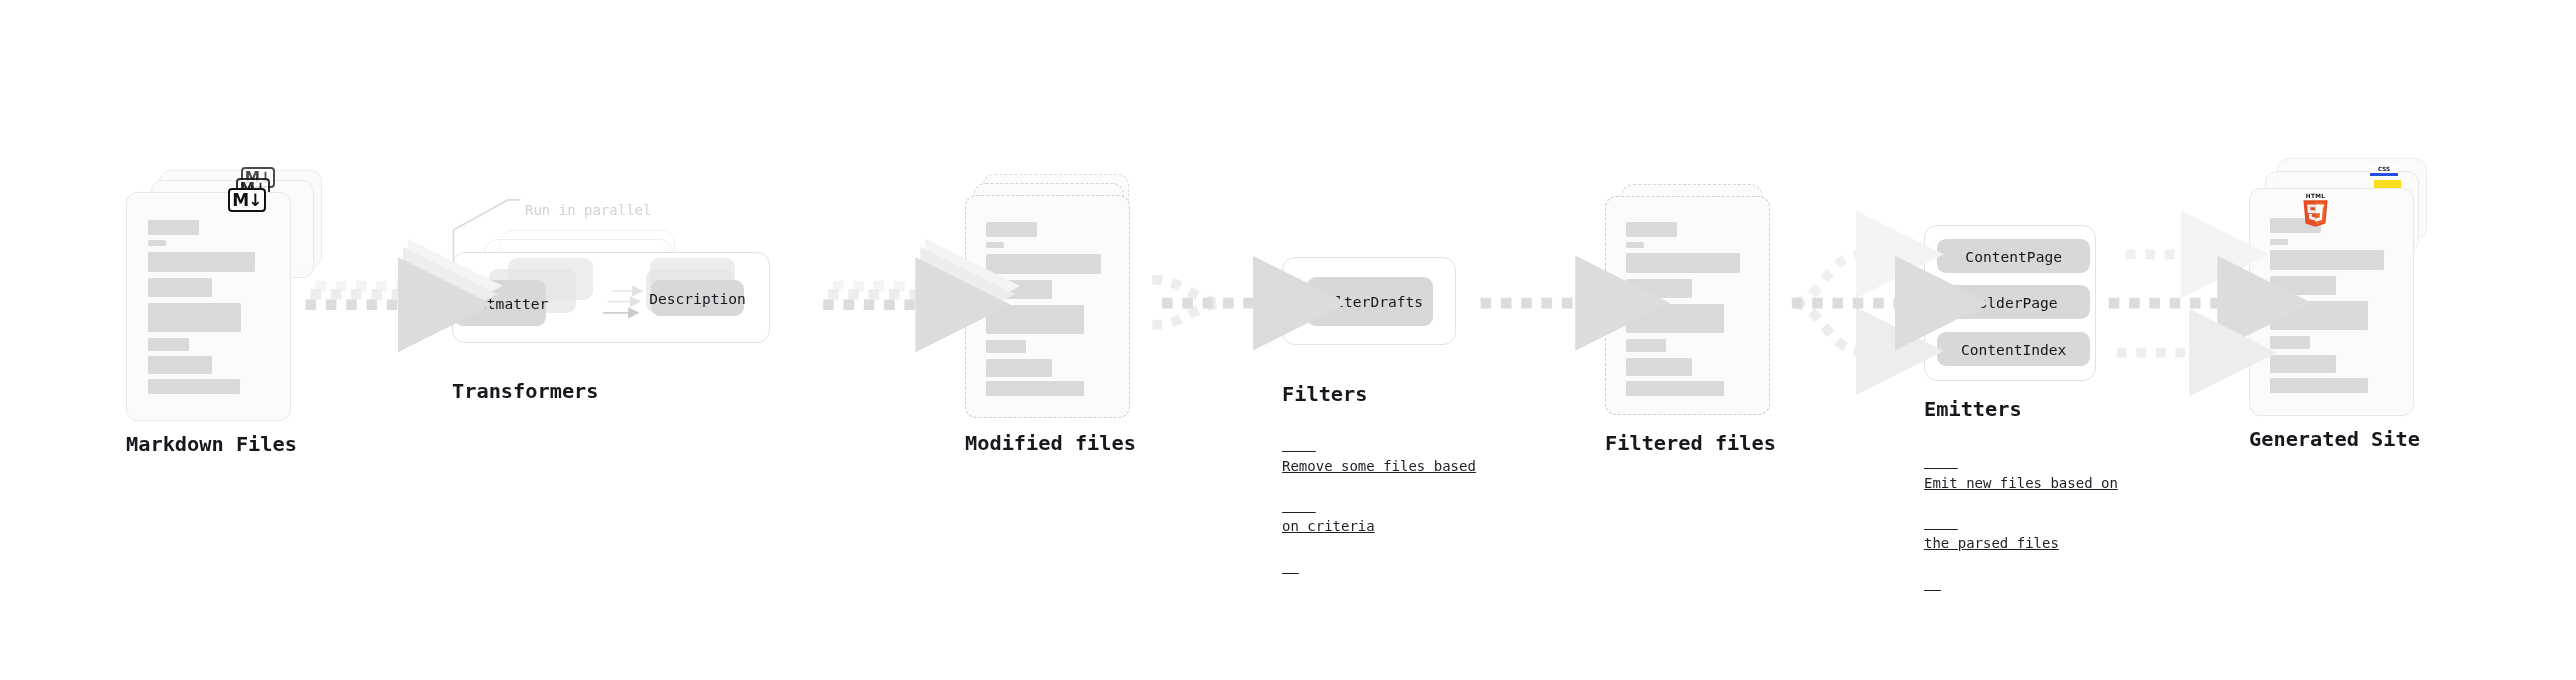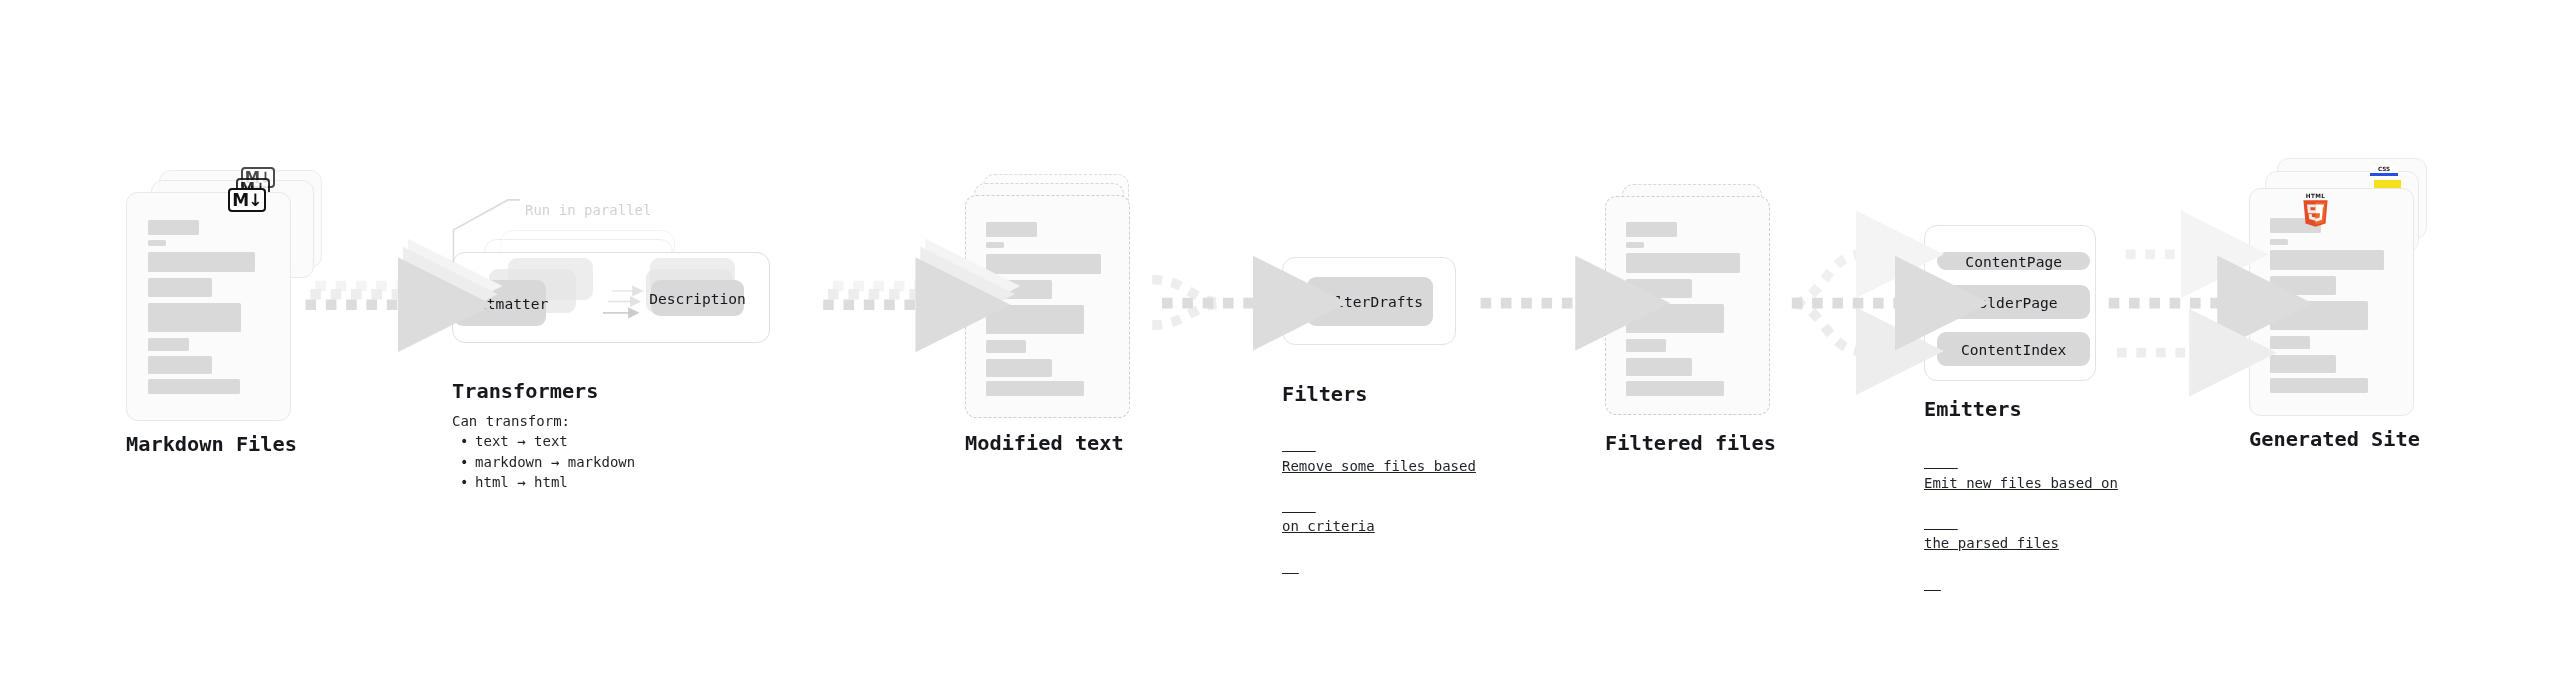--- a/index.html
+++ b/index.html
@@ -125,45 +125,37 @@
     <div class="chip ghost" style="left:646px; top:269px; width:87px; height:44px; color:transparent; opacity:.75;">&nbsp;</div>
 
     <div class="chip" style="left:454px; top:280px; width:92px; height:46px;">Frontmatter</div>
     <div class="chip" style="left:651px; top:280px; width:93px; height:36px;">Description</div>
   </div>
 
   <span class="parallel-label" style="left:525px; top:202px;">Run in parallel</span>
 
   <h3 class="title" style="left:452px; top:379px;">Transformers</h3>
 
-  <div class="bullets" style="left:452px; top:411px;">
-    <div class="lead">Can transform:</div>
-    <ul>
-      <li>text → text</li>
-      <li>markdown → markdown</li>
-      <li>html → html</li>
-    </ul>
-  </div>
 
   <div class="card-stack">
     <div class="doc dashed" style="left:983px; top:174px; width:146px; height:81px; opacity:.7;"></div>
     <div class="doc dashed" style="left:974px; top:183px; width:150px; height:81px; opacity:.85;"></div>
     <div class="doc dashed" style="left:965px; top:195px; width:165px; height:223px;">
       <div class="bar" style="left:20.3px; top:26px; width:51px; height:14.6px;"></div>
       <div class="bar" style="left:20.3px; top:46px; width:18px; height:5.7px;"></div>
       <div class="bar" style="left:20.3px; top:58px; width:115px; height:19.5px;"></div>
       <div class="bar" style="left:20.3px; top:84px; width:66px; height:18.7px;"></div>
       <div class="bar" style="left:20.3px; top:109px; width:98px; height:29px;"></div>
       <div class="bar" style="left:20.3px; top:144px; width:40px; height:13px;"></div>
       <div class="bar" style="left:20.3px; top:163px; width:66px; height:18px;"></div>
       <div class="bar" style="left:20.3px; top:185px; width:98px; height:15.4px;"></div>
     </div>
   </div>
 
-  <h3 class="title" style="left:965px; top:431px;">Modified text</h3>
+  <h3 class="title" style="left:965px; top:431px;">Modified files</h3>
 
   <div class="gbox" style="left:1282px; top:257px; width:174px; height:88px;">
     <div class="chip" style="left:24.4px; top:18.7px; width:126px; height:49px;">FilterDrafts</div>
   </div>
 
   <h3 class="title" style="left:1282px; top:382px;">Filters</h3>
   <div class="sub" style="left:1282px; top:415px;">
     <div>Remove some files based</div>
     <div>on criteria</div>
   </div>
@@ -178,21 +170,21 @@
       <div class="bar" style="left:20.3px; top:107px; width:98px; height:29px;"></div>
       <div class="bar" style="left:20.3px; top:142px; width:40px; height:13px;"></div>
       <div class="bar" style="left:20.3px; top:161px; width:66px; height:18px;"></div>
       <div class="bar" style="left:20.3px; top:184px; width:98px; height:15.4px;"></div>
     </div>
   </div>
 
   <h3 class="title" style="left:1605px; top:431px;">Filtered files</h3>
 
   <div class="gbox" style="left:1924px; top:225px; width:172px; height:156px;">
-    <div class="chip" style="left:12.2px; top:26px; width:153px; height:18px;">ContentPage</div>
+    <div class="chip" style="left:12.2px; top:13px; width:153px; height:34px;">ContentPage</div>
     <div class="chip" style="left:12.2px; top:59px; width:153px; height:34px;">FolderPage</div>
     <div class="chip" style="left:12.2px; top:106px; width:153px; height:34px;">ContentIndex</div>
   </div>
 
   <h3 class="title" style="left:1924px; top:397px;">Emitters</h3>
   <div class="sub" style="left:1924px; top:432px;">
     <div>Emit new files based on</div>
     <div>the parsed files</div>
   </div>
 

